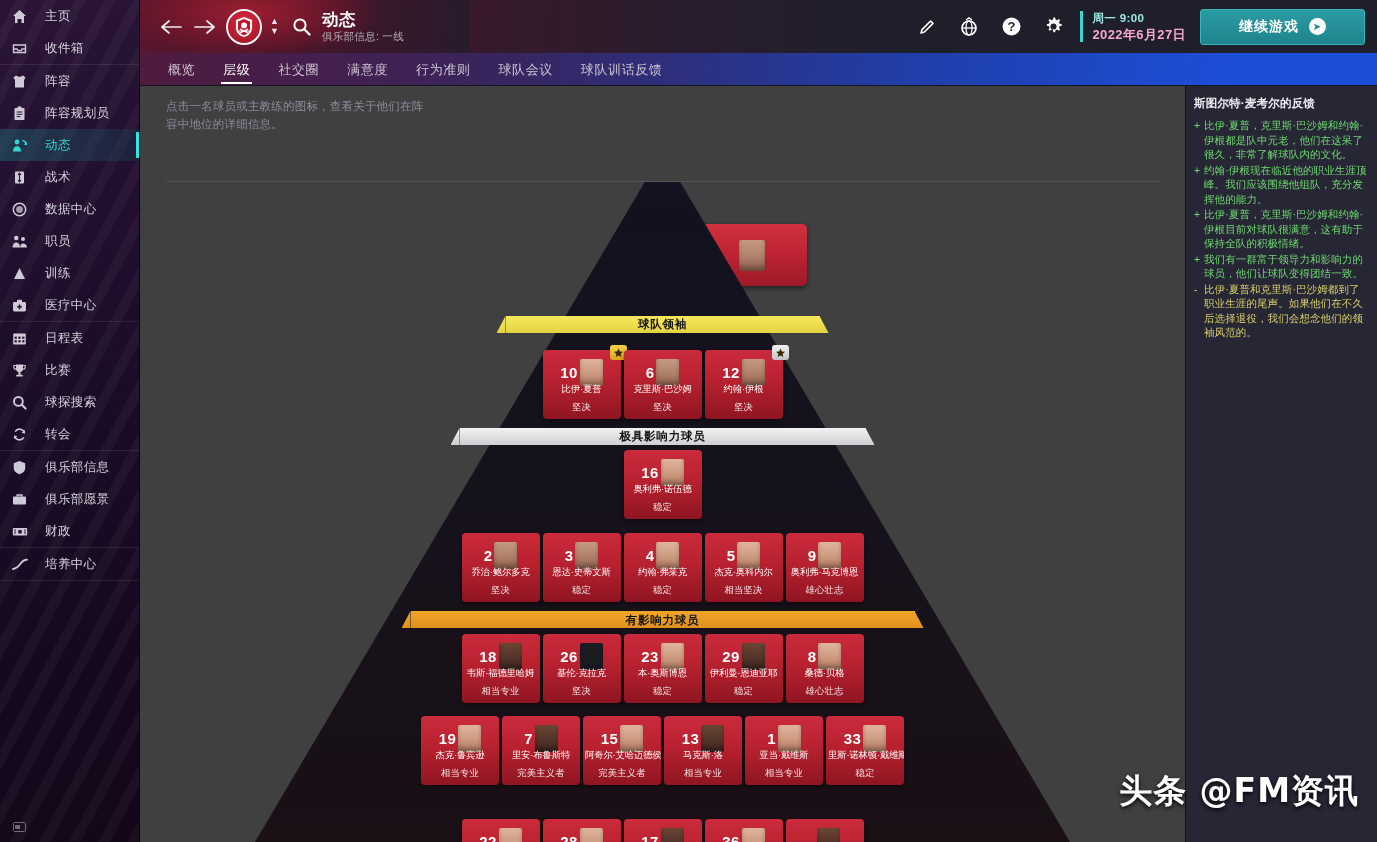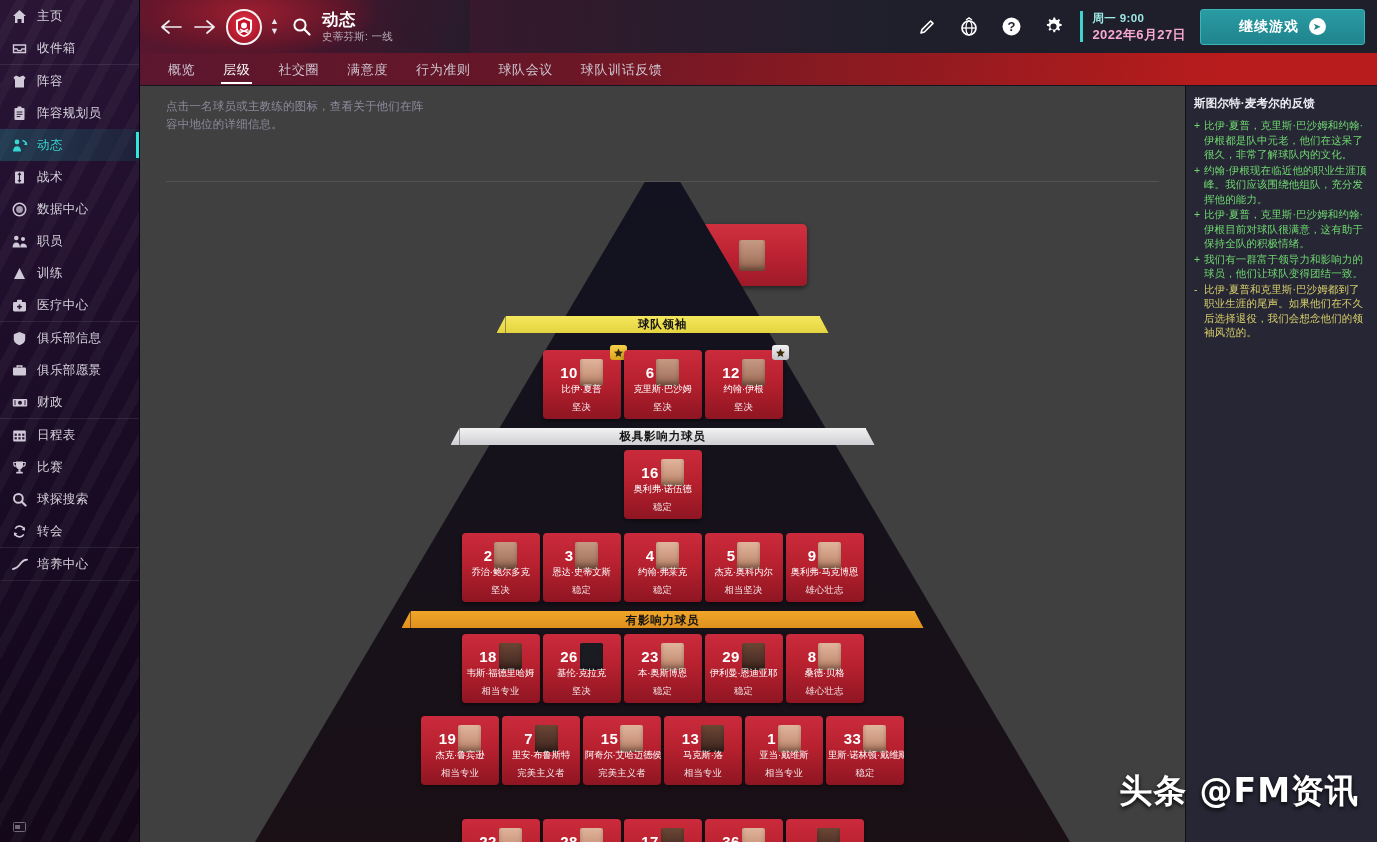--- a/index.html
+++ b/index.html
@@ -22,21 +22,21 @@
     position: absolute; inset: 0;
     background: repeating-linear-gradient(
       -62deg,
       rgba(255,255,255,0.035) 0px, rgba(255,255,255,0.035) 10px,
       rgba(255,255,255,0.0) 10px, rgba(255,255,255,0.0) 26px);
     pointer-events: none;
   }
   #sidebar .inner { position: relative; z-index: 2; }
   .nav-group { border-bottom: 1px solid rgba(255,255,255,0.085); }
   .nav-item {
-    display: flex; align-items: center; gap: 9px;
+    display: flex; align-items: center; gap: 17px;
     height: 32px; padding-left: 11px;
     color: #d6d2dd; font-size: 12.5px; letter-spacing: .4px;
     position: relative; cursor: pointer;
   }
   .nav-item .ico {
     width: 17px; height: 17px; flex: 0 0 17px;
     display: flex; align-items: center; justify-content: center;
     color: #cfc9d8;
   }
   .nav-item .ico svg { display: block; }
@@ -108,21 +108,21 @@
     color: #ffffff; font-size: 14px; font-weight: bold; letter-spacing: 1px; cursor: pointer;
   }
   #continue-btn .circ {
     width: 17px; height: 17px; border-radius: 50%; background: #ffffff; color: #1f848d;
     display: flex; align-items: center; justify-content: center; font-size: 10px; font-weight: bold;
   }
 
   
   #tabstrip {
     height: 33px; position: relative; overflow: hidden;
-    background: #b91c1c;
+    background: #1d4ed8;
     display: flex; align-items: flex-end; padding-left: 14px;
     border-bottom: 1px solid #15151f;
   }
   #tabstrip .art {
     position: absolute; inset: 0;
     background: linear-gradient(100deg, rgba(84,22,48,.92) 0%, rgba(66,20,44,.70) 30%, rgba(40,22,42,.28) 62%, rgba(32,32,45,0) 88%);
   }
   .tab {
     position: relative; z-index: 2;
     padding: 0 14px 6px 14px; color: #cfc6d2; font-size: 13px; letter-spacing: .6px; cursor: pointer;
@@ -340,49 +340,20 @@
           </div>
           <div class="nav-item">
             <span class="ico">
               <svg width="15" height="15" viewBox="0 0 15 15">
                 <rect x="1" y="4" width="13" height="9.5" rx="1.4" fill="currentColor"></rect>
                 <rect x="5" y="1.8" width="5" height="2.6" rx="0.6" fill="currentColor"></rect>
                 <path d="M7.5 6.4 V11.2 M5.1 8.8 H9.9" stroke="#2a1535" stroke-width="1.6"></path>
               </svg>
             </span>
             <span>医疗中心</span>
-          </div>
-        </div>
-        <div class="nav-group">
-          <div class="nav-item">
-            <span class="ico">
-              <svg width="15" height="15" viewBox="0 0 15 15">
-                <path d="M7.5 1 L13.2 3.2 V8 C13.2 11.4 10.4 13.3 7.5 14.2 C4.6 13.3 1.8 11.4 1.8 8 V3.2 Z" fill="currentColor"></path>
-              </svg>
-            </span>
-            <span>俱乐部信息</span>
-          </div>
-          <div class="nav-item">
-            <span class="ico">
-              <svg width="15" height="15" viewBox="0 0 15 15">
-                <rect x="1" y="4.6" width="13" height="8" rx="1" fill="currentColor"></rect>
-                <path d="M5.2 4.4 V3 H9.8 V4.4" fill="none" stroke="currentColor" stroke-width="1.5"></path>
-              </svg>
-            </span>
-            <span>俱乐部愿景</span>
-          </div>
-          <div class="nav-item">
-            <span class="ico">
-              <svg width="16" height="15" viewBox="0 0 16 15">
-                <rect x="0.8" y="4" width="14.4" height="7.4" rx="0.8" fill="currentColor"></rect>
-                <circle cx="8" cy="7.7" r="2" fill="#2a1535"></circle>
-                <path d="M3 5.2 V10.2 M13 5.2 V10.2" stroke="#2a1535" stroke-width="1"></path>
-              </svg>
-            </span>
-            <span>财政</span>
           </div>
         </div>
         <div class="nav-group">
           <div class="nav-item">
             <span class="ico">
               <svg width="15" height="15" viewBox="0 0 15 15">
                 <rect x="1.2" y="2.6" width="12.6" height="11" rx="1" fill="currentColor"></rect>
                 <rect x="2.6" y="5.6" width="2.2" height="2.2" fill="#2a1535"></rect>
                 <rect x="6.4" y="5.6" width="2.2" height="2.2" fill="#2a1535"></rect>
                 <rect x="10.2" y="5.6" width="2.2" height="2.2" fill="#2a1535"></rect>
@@ -416,20 +387,49 @@
           <div class="nav-item">
             <span class="ico">
               <svg width="15" height="15" viewBox="0 0 15 15">
                 <path d="M12.4 6.2 A5 5 0 0 0 3.2 4.6" fill="none" stroke="currentColor" stroke-width="1.6"></path>
                 <path d="M2.6 8.8 A5 5 0 0 0 11.8 10.4" fill="none" stroke="currentColor" stroke-width="1.6"></path>
                 <path d="M12.9 3 L13 6.6 L9.6 5.8 Z" fill="currentColor"></path>
                 <path d="M2.1 12 L2 8.4 L5.4 9.2 Z" fill="currentColor"></path>
               </svg>
             </span>
             <span>转会</span>
+          </div>
+        </div>
+        <div class="nav-group">
+          <div class="nav-item">
+            <span class="ico">
+              <svg width="15" height="15" viewBox="0 0 15 15">
+                <path d="M7.5 1 L13.2 3.2 V8 C13.2 11.4 10.4 13.3 7.5 14.2 C4.6 13.3 1.8 11.4 1.8 8 V3.2 Z" fill="currentColor"></path>
+              </svg>
+            </span>
+            <span>俱乐部信息</span>
+          </div>
+          <div class="nav-item">
+            <span class="ico">
+              <svg width="15" height="15" viewBox="0 0 15 15">
+                <rect x="1" y="4.6" width="13" height="8" rx="1" fill="currentColor"></rect>
+                <path d="M5.2 4.4 V3 H9.8 V4.4" fill="none" stroke="currentColor" stroke-width="1.5"></path>
+              </svg>
+            </span>
+            <span>俱乐部愿景</span>
+          </div>
+          <div class="nav-item">
+            <span class="ico">
+              <svg width="16" height="15" viewBox="0 0 16 15">
+                <rect x="0.8" y="4" width="14.4" height="7.4" rx="0.8" fill="currentColor"></rect>
+                <circle cx="8" cy="7.7" r="2" fill="#2a1535"></circle>
+                <path d="M3 5.2 V10.2 M13 5.2 V10.2" stroke="#2a1535" stroke-width="1"></path>
+              </svg>
+            </span>
+            <span>财政</span>
           </div>
         </div>
         <div class="nav-group">
           <div class="nav-item">
             <span class="ico">
               <svg width="16" height="13" viewBox="0 0 16 13">
                 <path d="M1 11 C4 10.6 6.6 8.4 9 5 C10.8 2.6 12.6 1.8 15 1.6" fill="none" stroke="currentColor" stroke-width="1.9" stroke-linecap="round"></path>
               </svg>
             </span>
             <span>培养中心</span>
@@ -480,21 +480,21 @@
 
         <div class="search-ico">
           <svg width="19" height="19" viewBox="0 0 19 19">
               <circle cx="8" cy="8" r="5.6" fill="none" stroke="currentColor" stroke-width="2"></circle>
               <path d="M12.3 12.3 L17.5 17.5" stroke="currentColor" stroke-width="2.2" stroke-linecap="round"></path>
             </svg>
         </div>
 
         <div class="hdr-titles">
           <div class="t1">动态</div>
-          <div class="t2">史蒂芬斯: 一线</div>
+          <div class="t2">俱乐部信息: 一线</div>
         </div>
       </div>
 
       <div class="hdr-right">
         <div class="hdr-icon">
           <svg width="18" height="18" viewBox="0 0 18 18">
               <path d="M3 15 L4 11.6 L12.6 3 L15 5.4 L6.4 14 Z" fill="none" stroke="currentColor" stroke-width="1.6" stroke-linejoin="round"></path>
             </svg>
         </div>
         <div class="hdr-icon">

